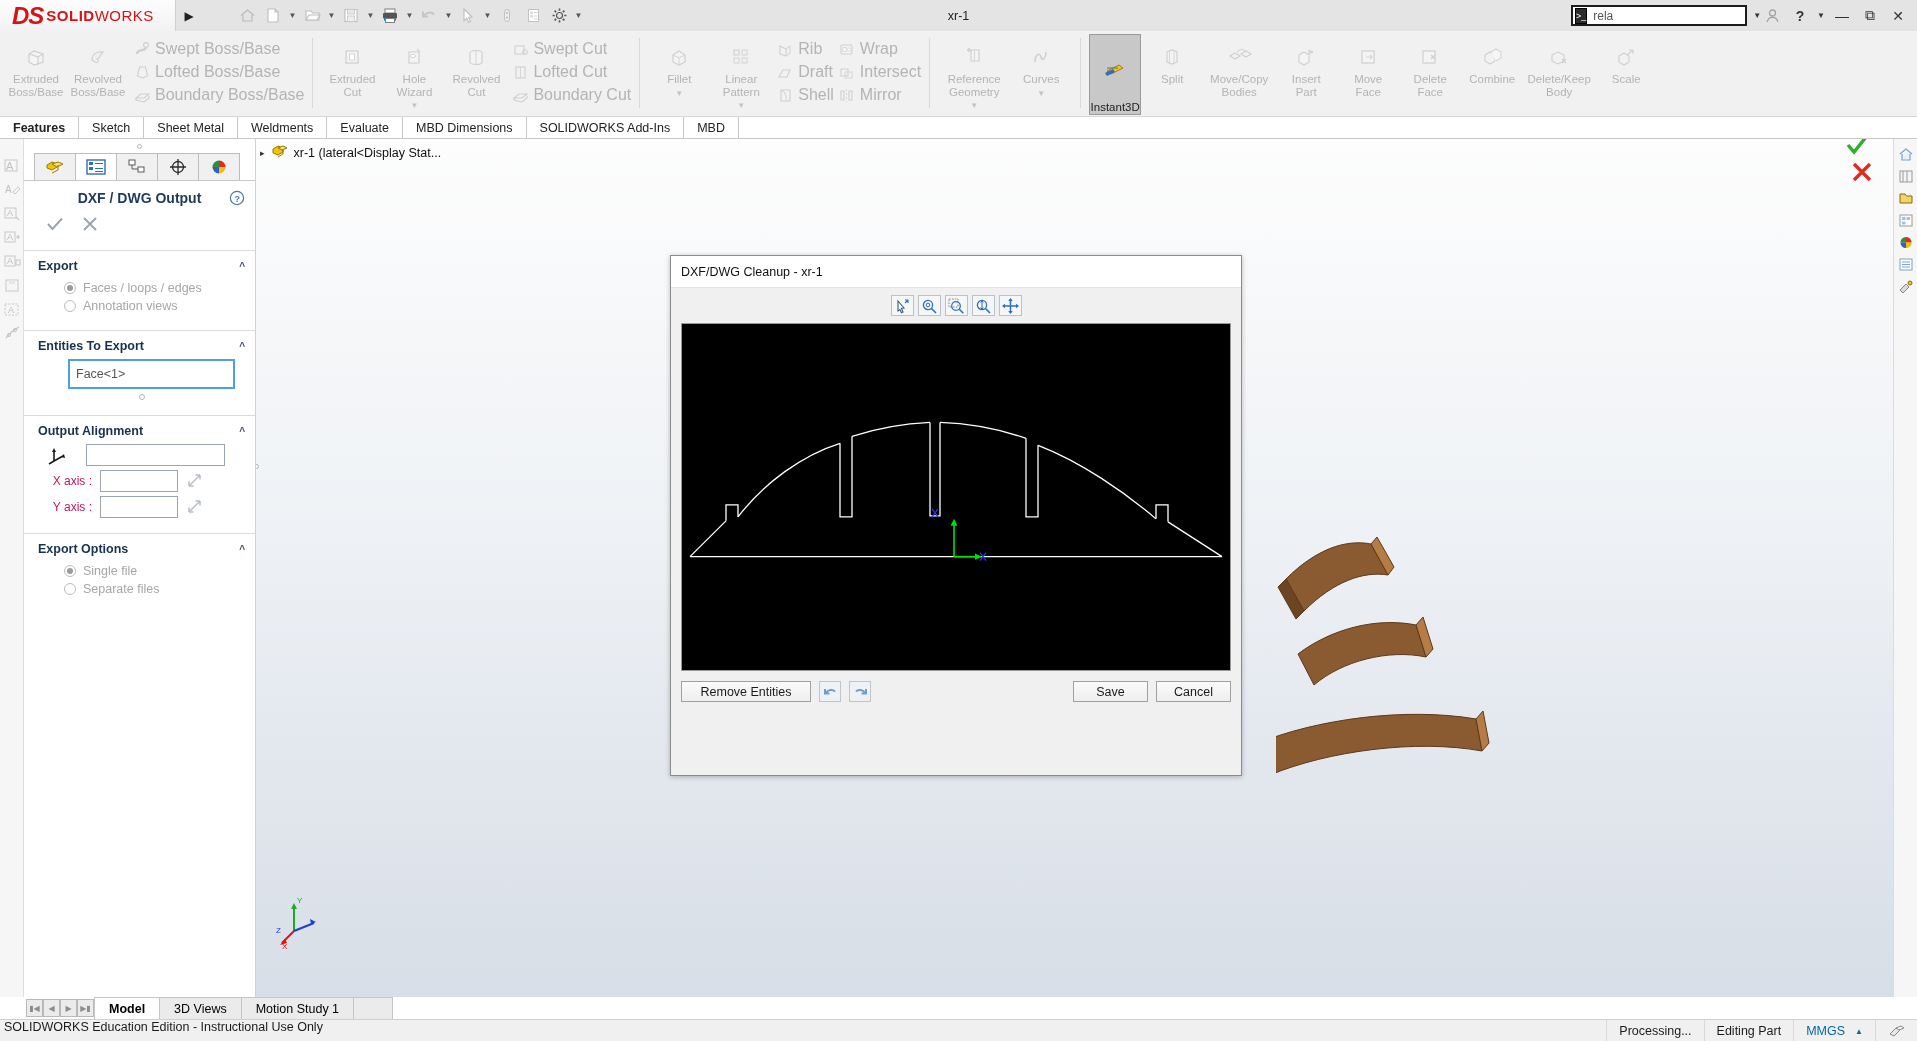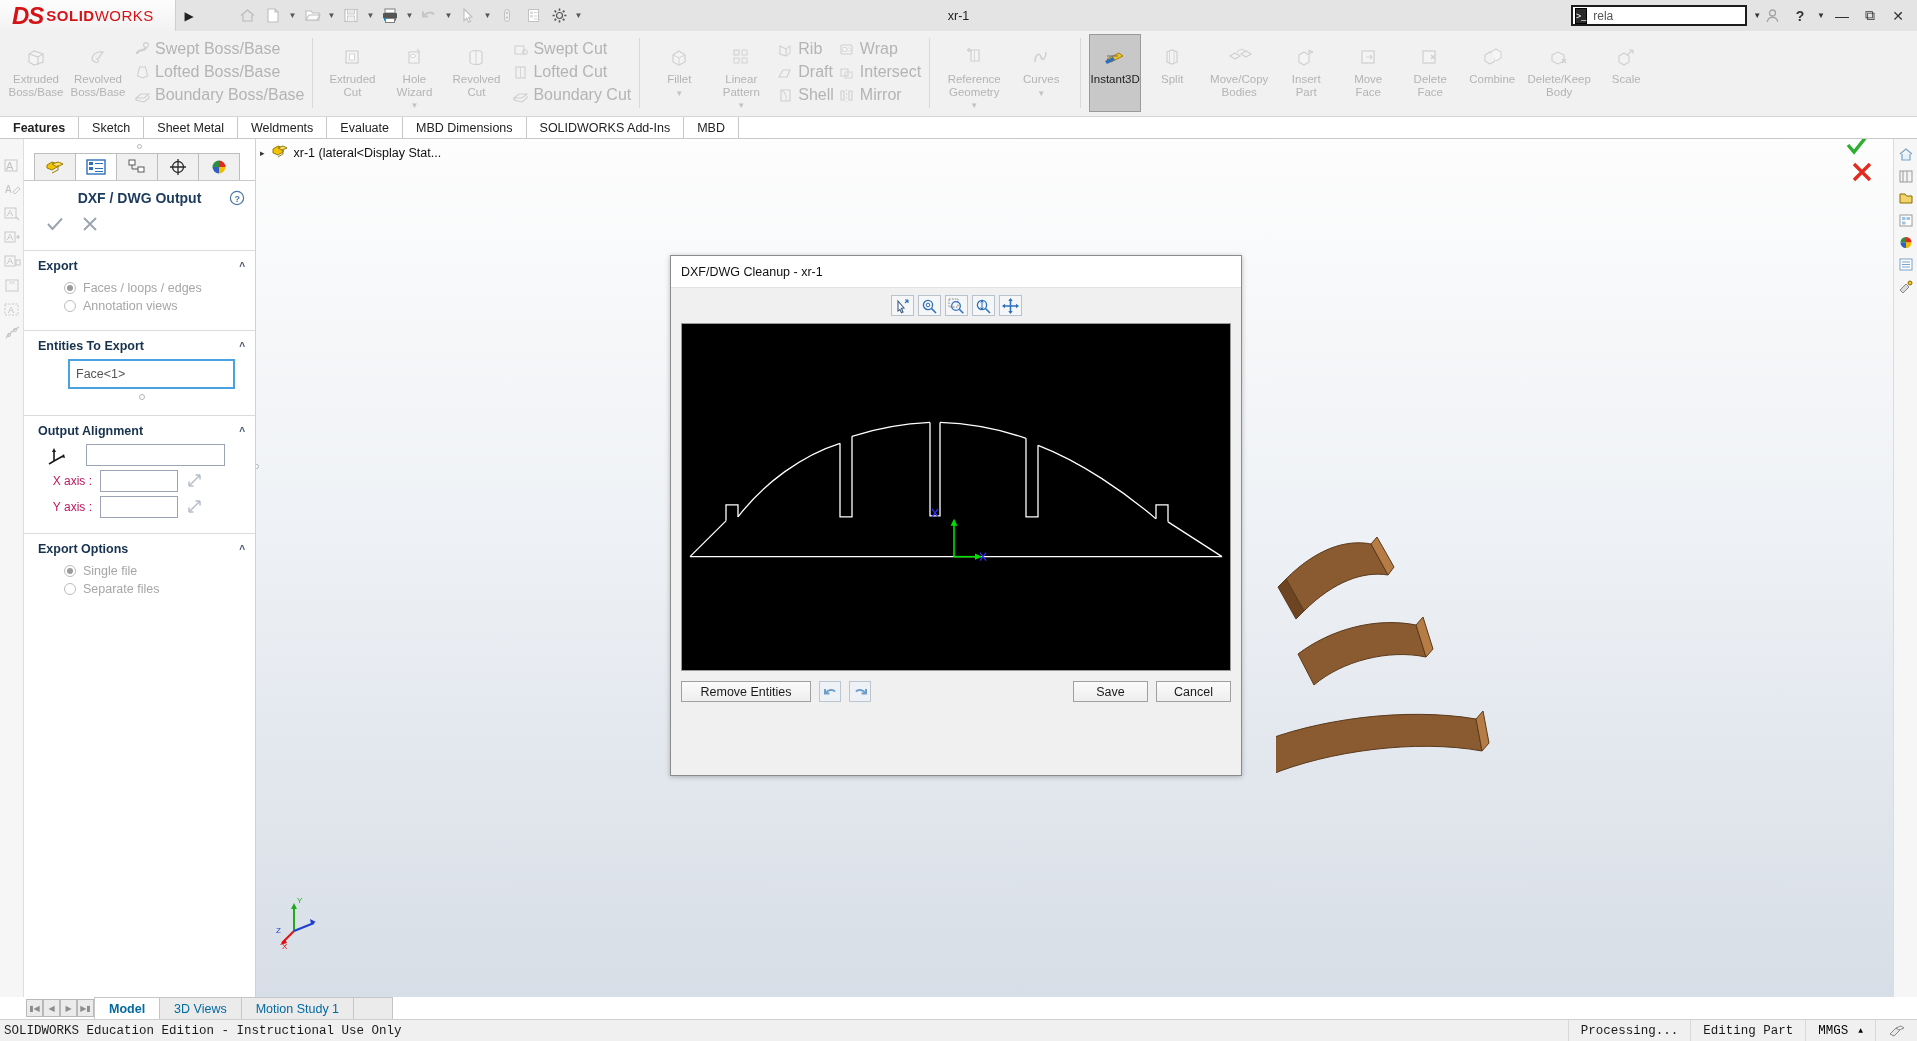--- a/index.html
+++ b/index.html
@@ -54,21 +54,22 @@
   .rsep { width:1px; height:70px; background:#d9d9d9; margin:4px 3px;}
   .rbig {
     width:62px; min-height:78px; display:flex; flex-direction:column; align-items:center;
     justify-content:flex-start; padding-top:6px; color:#b4b4b4; font-size:11.5px;
     text-align:center; line-height:12.5px;
   }
   .rbig.w70{width:72px;}
   .rbig .ico { height:30px; display:flex;align-items:flex-end; margin-bottom:3px;}
   .rbig.active {
     color:#222; background:#c8c8c8; border:1px solid #9a9a9a; width:52px;
-    padding-top:5px;
+    padding-top:17px;
+    gap:16px;
   }
   .rsmallcol { display:flex; flex-direction:column; justify-content:center; padding-top:6px;}
   .rsm { display:flex; align-items:flex-start; height:23px; color:#b4b4b4; font-size:16px; }
   .rsm .ico { width:26px; display:flex; justify-content:center; }
   .rcaret { font-size:8px; color:#c3c3c3; text-align:center; margin-top:2px;}
   .ico svg { display:block; }
 
   
   .tabrow {
     position:absolute; left:0; top:117px; width:1917px; height:22px;
@@ -175,31 +176,31 @@
   .iconbtn{width:22px;height:21px;border:1px solid #bcc6d0;background:#eef2f6;
      display:flex;align-items:center;justify-content:center;}
   .spacer{flex:1;}
 
   
   .bottomtabs { position:absolute; left:0; bottom:22px; width:1917px; height:22px;
      background:#fff; display:flex; align-items:stretch; padding-left:26px;}
   .navbtns { display:flex; align-items:center; }
   .navb { width:17px;height:18px;border:1px solid #b9b9b9;background:#ebebeb;
     display:flex;align-items:center;justify-content:center;font-size:8px;color:#8d8d8d;}
-  .btab { padding:0 14px; display:flex;align-items:center;font-size:12.5px;color:#0369a1;
+  .btab { padding:0 14px; display:flex;align-items:center;font-size:12.5px;color:#000000;
           border:1px solid #c6c6c6; border-bottom:none; background:#ebebeb; margin-right:-1px;}
   .btab.sel{background:#fff;font-weight:bold;}
   .btabfill{flex:0 0 40px;border:1px solid #c6c6c6;border-bottom:none;background:#ebebeb;}
   .statusbar { position:absolute; left:0; bottom:0; width:1917px; height:22px;
-     background:#f0f0f0; border-top:1px solid #d0d0d0; display:flex;align-items:center;
-     font-size:12.5px; color:#1b1b1b;font-family:Liberation Mono, monospace;}
+     background:#f0f0f0; border-top:1px solid #d0d0d0; display:flex;align-items:flex-start;
+     font-size:12.5px; color:#1b1b1b;}
   .sb-left{padding-left:4px;}
   .sb-right{position:absolute;right:0;display:flex;align-items:center;height:22px;}
   .sbcell{padding:0 12px;height:22px;display:flex;align-items:center;border-left:1px solid #d8d8d8;}
-  .sbcell.dim{color:#000000;}
+  .sbcell.dim{color:#0369a1;}
   .scrollstrip{position:absolute;left:390px;bottom:22px;width:1100px;height:3px;background:#ededed;}
 </style>
 </head>
 <body>
 
 <div class="app">
 
   <div class="titlebar">
     <div class="sw-logo">
       <span class="mark">DS</span>

